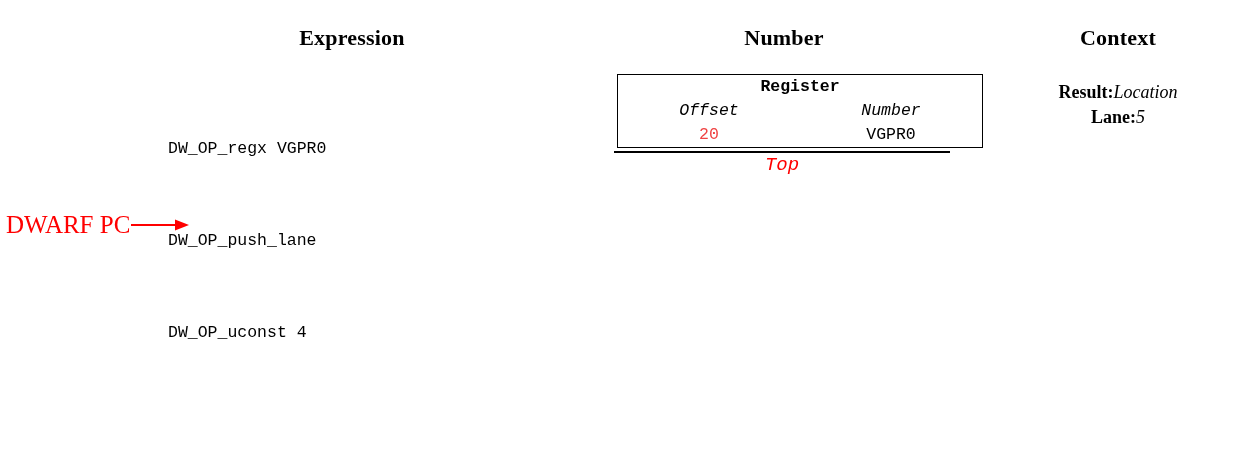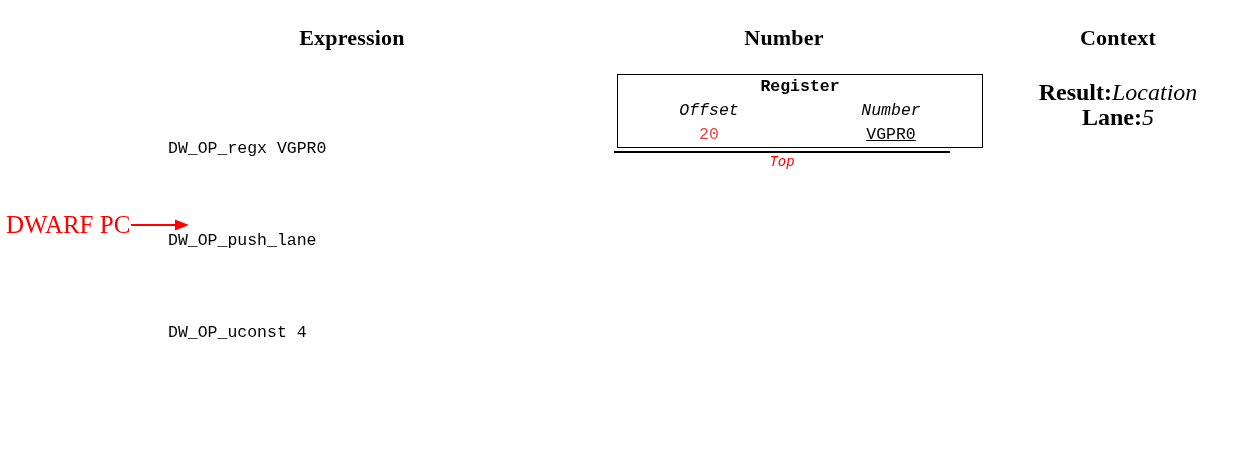--- a/index.html
+++ b/index.html
@@ -91,49 +91,49 @@
   }
   td.sub-head {
     font-style: italic;
     padding-top: 2px;
     padding-bottom: 3px;
     margin-top: 30px;
   }
   td.divider-left  { border-right: 1.6px solid #000000; }
   tr.head-row td   { border-bottom: 2.4px solid #444444; }
   td.val-red   { color: #ef4444; }
-  td.val-black { color: #000000; text-decoration: underline; }
+  td.val-black { color: #000000; }
   tr.value-row td { padding-top: 3px; padding-bottom: 6px; }
 
   #stack-bottom-rule {
     width: 336px;
     margin-left: -3px;
     margin-top: 2.5px;
     border-top: 2.6px solid #000000;
     height: 0;
   }
   #stack-top-label {
     width: 330px;
     text-align: center;
     font-family: "Liberation Mono", monospace;
     font-style: italic;
-    font-size: 14px;
+    font-size: 19px;
     color: #ff0000;
     margin-top: 1px;
   }
 
   
   #context-block {
     position: absolute;
     left: 1118px;
     top: 80px;
     transform: translateX(-50%);
     text-align: center;
     font-family: "Liberation Serif", serif;
-    font-size: 24px;
+    font-size: 18px;
     line-height: 25px;
     white-space: nowrap;
   }
   .ctx-key { font-weight: bold; }
   .ctx-val { font-style: italic; }
 </style>
 </head>
 <body>
 
 <div class="col-header" id="hdr-expression">Expression</div>

